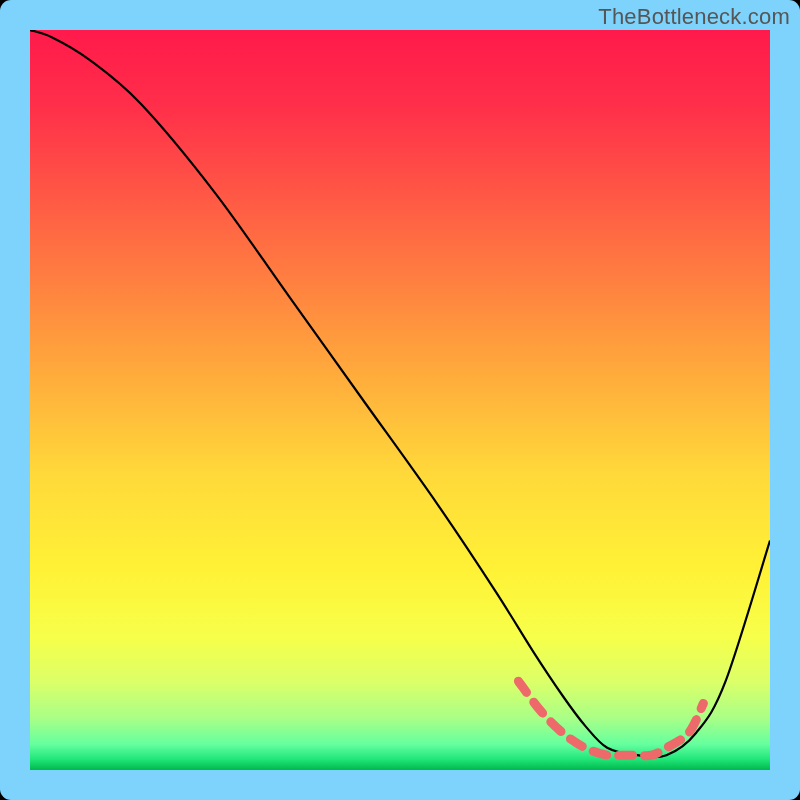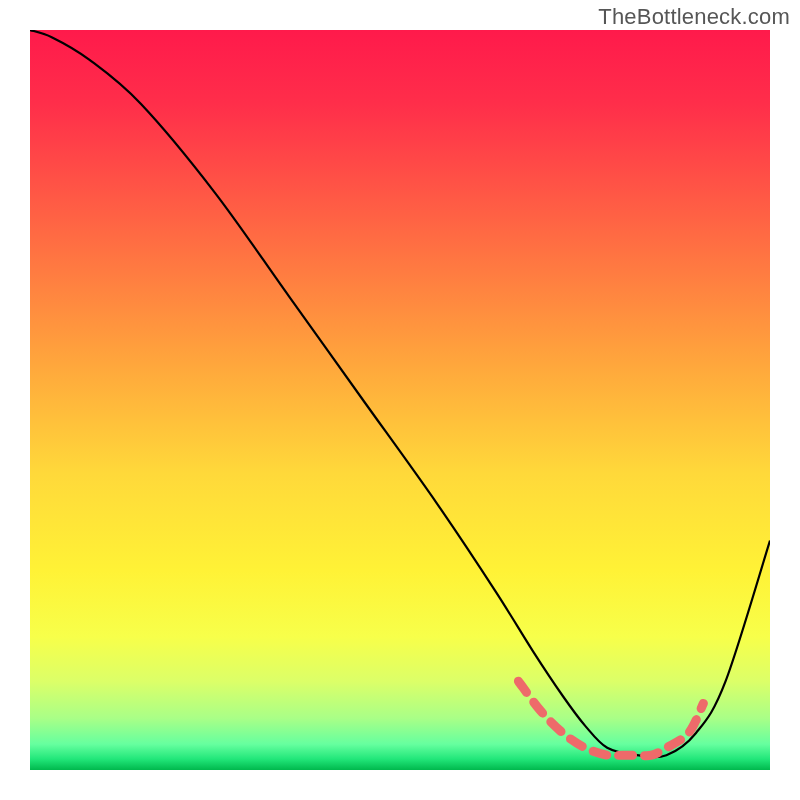--- a/index.html
+++ b/index.html
@@ -9,21 +9,22 @@
     height: 800px;
     background: #000;
     overflow: hidden;
   }
   .frame {
     position: absolute;
     left: 0;
     top: 0;
     width: 800px;
     height: 800px;
-    background: #ffffff;
+    background: #7dd3fc;
+    border-radius: 11px;
   }
   .plot {
     position: absolute;
     left: 30px;
     top: 30px;
     width: 740px;
     height: 740px;
   }
   .attrib {
     position: absolute;

